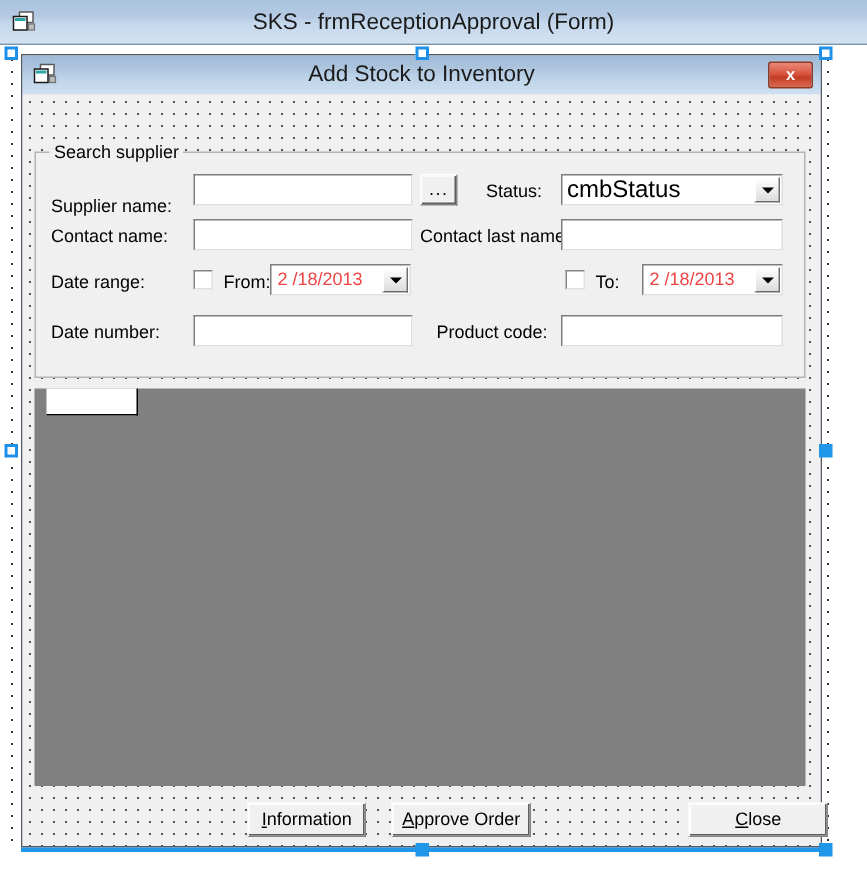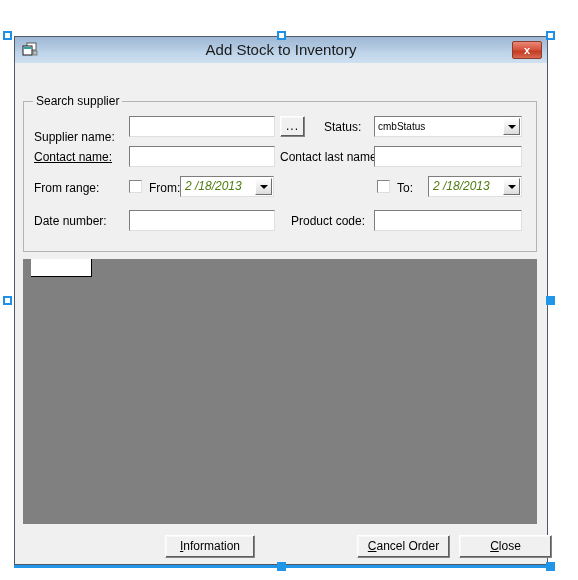--- a/index.html
+++ b/index.html
@@ -162,21 +162,21 @@
     border-top: 1px solid #7d7d7d;
     border-left: 1px solid #7d7d7d;
     border-right: 1px solid #dfdfdf;
     border-bottom: 1px solid #dfdfdf;
     height: 21px;
     font-size: 12px;
     color: #000;
   }
   .wf-combo .combo-text {
     position: absolute; left: 3px; top: 2px;
-    font-size: 10px; color: #000;
+    font-size: 16px; color: #000;
     line-height: 15px;
   }
   .wf-combo .combo-arrow {
     position: absolute; right: 1px; top: 1px;
     width: 17px; height: 17px;
     background: linear-gradient(to bottom, #fdfdfd 0%, #eeeeee 50%, #dcdcdc 100%);
     border: 1px solid #a0a0a0;
     border-top-color: #ffffff;
     border-left-color: #ffffff;
     border-right-color: #6e6e6e;
@@ -196,24 +196,23 @@
     position: absolute;
     background: #ffffff;
     border-top: 1px solid #7d7d7d;
     border-left: 1px solid #7d7d7d;
     border-right: 1px solid #dfdfdf;
     border-bottom: 1px solid #dfdfdf;
     height: 21px;
   }
   .wf-dtp .dtp-text {
     position: absolute; left: 4px; top: 2px;
-    font-size: 12px; color: #4d7c0f;
+    font-size: 12px; color: #ef4444;
     line-height: 15px;
     letter-spacing: 0px;
-    font-style: italic;
   }
   .wf-dtp .dtp-arrow {
     position: absolute; right: 1px; top: 1px;
     width: 17px; height: 17px;
     background: linear-gradient(to bottom, #fdfdfd 0%, #eeeeee 50%, #dcdcdc 100%);
     border: 1px solid #a0a0a0;
     border-top-color: #ffffff;
     border-left-color: #ffffff;
     border-right-color: #6e6e6e;
     border-bottom-color: #6e6e6e;
@@ -313,20 +312,31 @@
     background-image: radial-gradient(#333 0.6px, transparent 0.7px);
     background-size: 8px 8px;
     z-index: 10;
   }
 </style>
 </head>
 <body>
 
 <div id="outer-window">
 
+  <div id="outer-titlebar">
+    <span class="tb-icon">
+      <svg width="18" height="16" viewBox="0 0 18 16">
+        <rect x="5" y="1" width="9" height="7" fill="#ffffff" stroke="#5a5a5a" stroke-width="1"></rect>
+        <rect x="1" y="4" width="9" height="9" fill="#ffffff" stroke="#1a1a1a" stroke-width="1"></rect>
+        <rect x="2" y="5" width="7" height="2" fill="#2aa6a6"></rect>
+        <rect x="11" y="9" width="4" height="4" fill="#bdbdbd" stroke="#6f6f6f" stroke-width="0.8"></rect>
+      </svg>
+    </span>
+    <div class="tb-title">SKS - frmReceptionApproval (Form)</div>
+  </div>
 
   <div id="designer-surface">
 
     <div class="designer-rail" style="left:4px;"></div>
     <div class="designer-rail" style="left:548px;"></div>
 
     <div id="inner-form">
 
       <div id="inner-titlebar">
         <span class="tb-icon">
@@ -350,26 +360,26 @@
           <div class="wf-textbox" style="left:105px; top:14px; width:146px;"></div>
           <div class="wf-button" id="browse-button" style="left:256px; top:14px; width:25px; height:21px;">
             <span class="btn-label">...</span>
           </div>
           <span class="wf-label" style="left:300px; top:18px;">Status:</span>
           <div class="wf-combo" style="left:350px; top:14px; width:148px;">
             <span class="combo-text">cmbStatus</span>
             <span class="combo-arrow"></span>
           </div>
 
-          <span class="wf-label" style="left:10px; top:48px;text-decoration:underline;">Contact name:</span>
+          <span class="wf-label" style="left:10px; top:48px;">Contact name:</span>
           <div class="wf-textbox" style="left:105px; top:44px; width:146px;"></div>
           <span class="wf-label" style="left:256px; top:48px;">Contact last name:</span>
           <div class="wf-textbox" style="left:350px; top:44px; width:148px;"></div>
 
-          <span class="wf-label" style="left:10px; top:79px;">From range:</span>
+          <span class="wf-label" style="left:10px; top:79px;">Date range:</span>
           <span class="wf-checkbox" style="left:105px; top:78px;"></span>
           <span class="wf-label" style="left:125px; top:79px;">From:</span>
           <div class="wf-dtp" style="left:156px; top:74px; width:94px;">
             <span class="dtp-text">2 /18/2013</span>
             <span class="dtp-arrow"></span>
           </div>
           <span class="wf-checkbox" style="left:353px; top:78px;"></span>
           <span class="wf-label" style="left:373px; top:79px;">To:</span>
           <div class="wf-dtp" style="left:404px; top:74px; width:94px;">
             <span class="dtp-text">2 /18/2013</span>
@@ -379,25 +389,25 @@
           <span class="wf-label" style="left:10px; top:112px;">Date number:</span>
           <div class="wf-textbox" style="left:105px; top:108px; width:146px;"></div>
           <span class="wf-label" style="left:267px; top:112px;">Product code:</span>
           <div class="wf-textbox" style="left:350px; top:108px; width:148px;"></div>
         </div>
 
         <div id="grid-panel"></div>
         <div id="grid-corner"></div>
 
         <div id="button-strip">
-          <div class="wf-button bottom-btn" style="left:150px; width:90px;">
+          <div class="wf-button bottom-btn" style="left:150px; width:79px;">
             <span class="btn-label"><span class="accel">I</span><span>nformation</span></span>
           </div>
-          <div class="wf-button bottom-btn" style="left:342px; width:93px;">
-            <span class="btn-label"><span class="accel">C</span><span>ancel Order</span></span>
+          <div class="wf-button bottom-btn" style="left:246px; width:93px;">
+            <span class="btn-label"><span class="accel">A</span><span>pprove Order</span></span>
           </div>
           <div class="wf-button bottom-btn" style="left:444px; width:93px;">
             <span class="btn-label"><span class="accel">C</span><span>lose</span></span>
           </div>
         </div>
 
       </div>
     </div>
 
     <div id="form-bottom-edge"></div>

